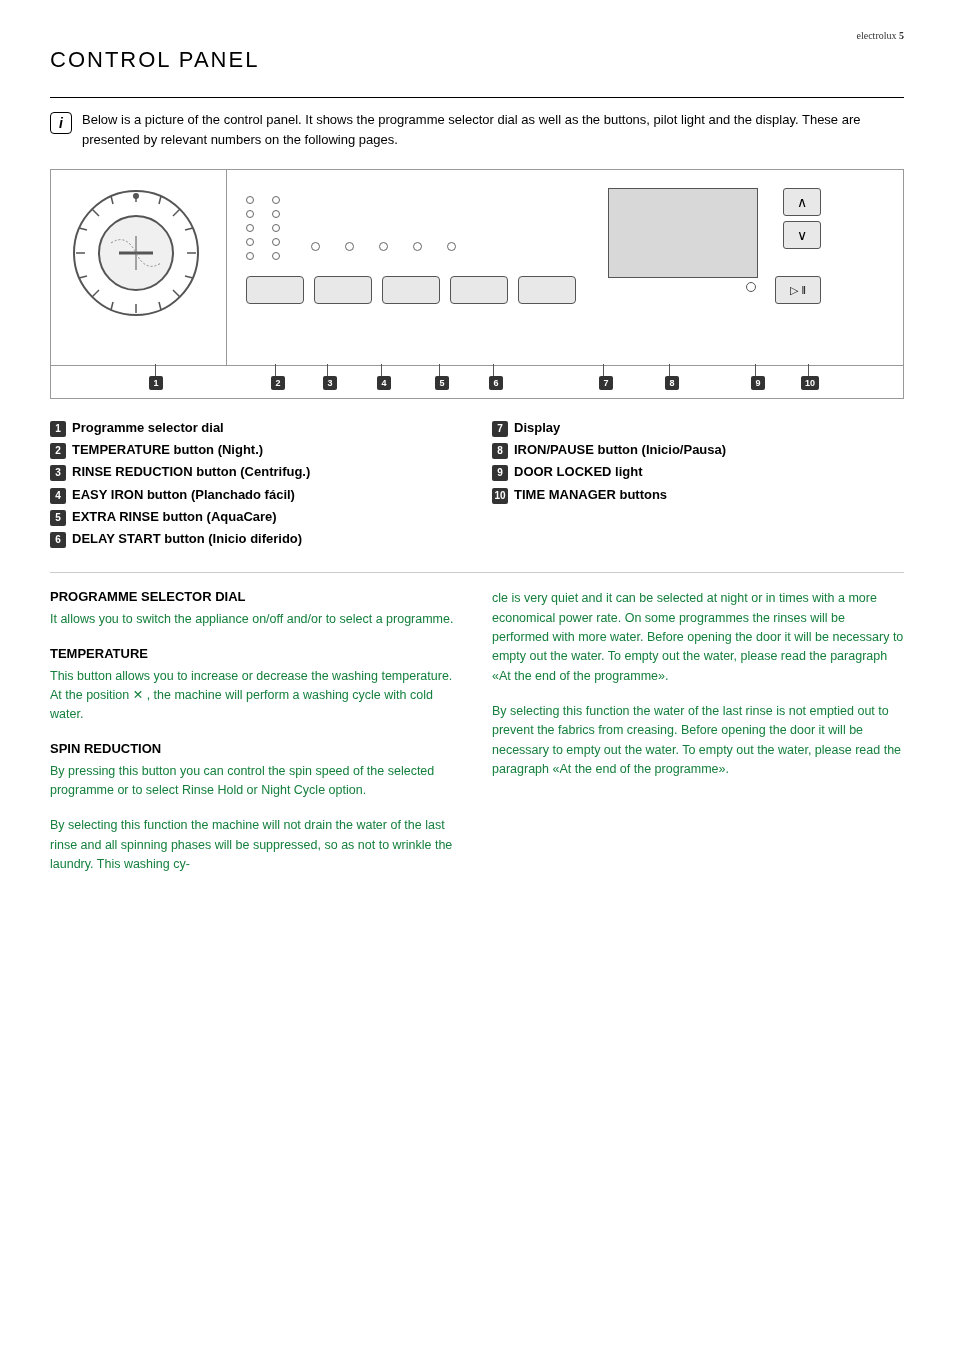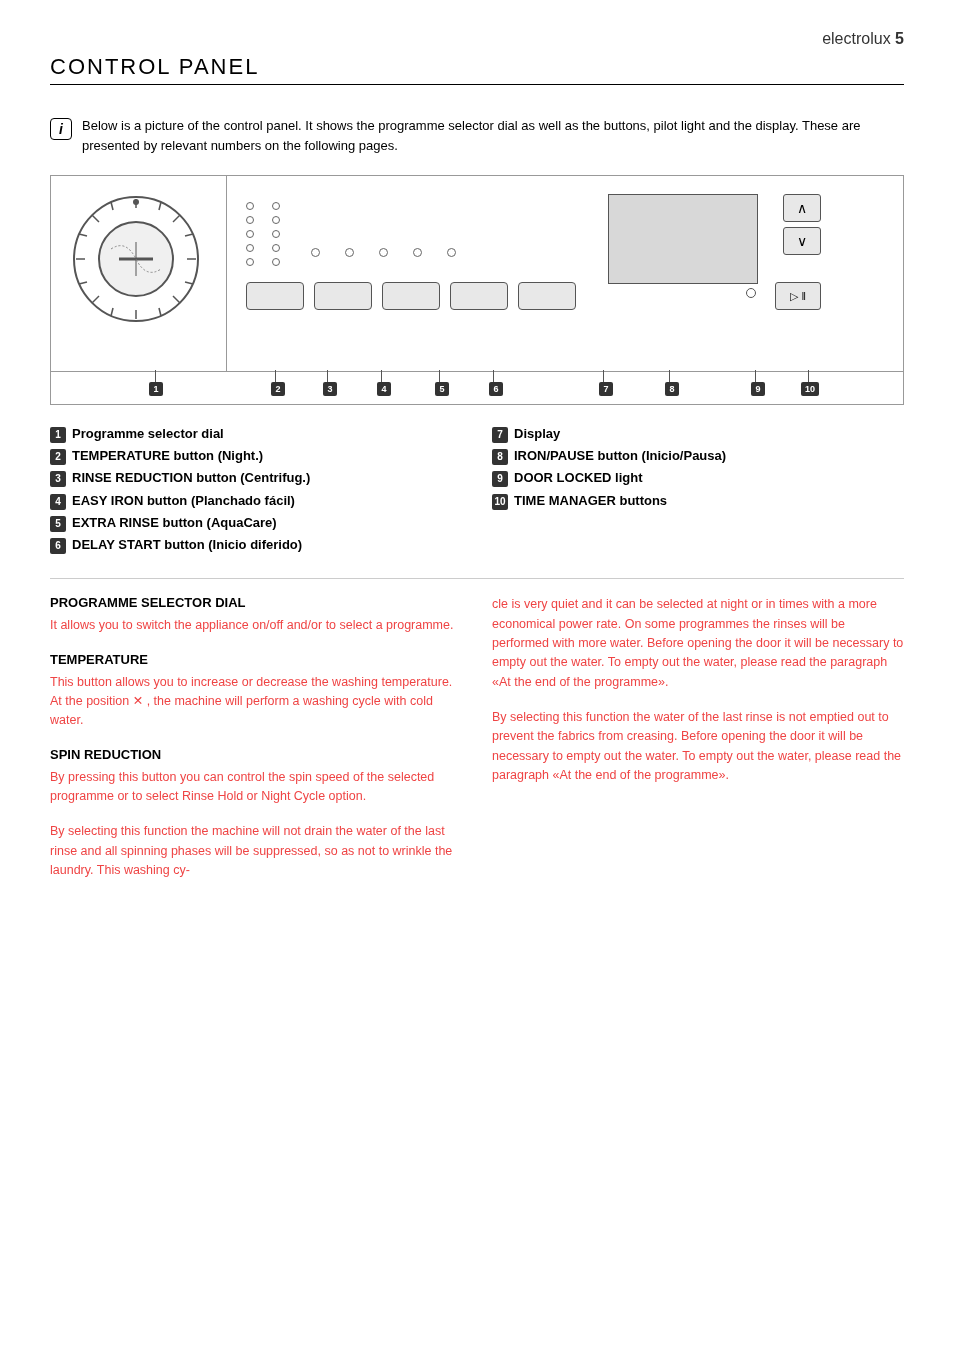--- a/index.html
+++ b/index.html
@@ -11,34 +11,35 @@
       width: 954px;
       min-height: 1352px;
       padding: 30px 50px;
     }
 
     
     .header-line {
       display: flex;
       justify-content: flex-end;
       margin-bottom: 6px;
-      font-size: 16px;
+      font-size: 10px;
       color: #333;
+      font-family: Liberation Serif, serif;
     }
     .header-line span strong { font-weight: bold; }
 
     
     .section-title {
       font-size: 22px;
       font-weight: normal;
       letter-spacing: 2px;
       text-transform: uppercase;
       border-bottom: 1px solid #000;
-      padding-bottom: 4px;
-      margin-bottom: 31px;
+      padding-bottom: 24px;
+      margin-bottom: 12px;
     }
 
     
     .info-box {
       display: flex;
       gap: 10px;
       margin-bottom: 20px;
       font-size: 13px;
       line-height: 1.5;
     }
@@ -180,21 +181,21 @@
       margin-bottom: 16px;
     }
     .content-section-title {
       font-weight: bold;
       font-size: 13px;
       margin-bottom: 6px;
     }
     .content-section-body {
       font-size: 12.5px;
       line-height: 1.55;
-      color: #ef4444;
+      color: #15803d;
     }
   </style>
 </head>
 <body>
 
 <div class="header-line">
   <span><span>electrolux</span> <strong>5</strong></span>
 </div>
 
 <div class="section-title">CONTROL PANEL</div>

